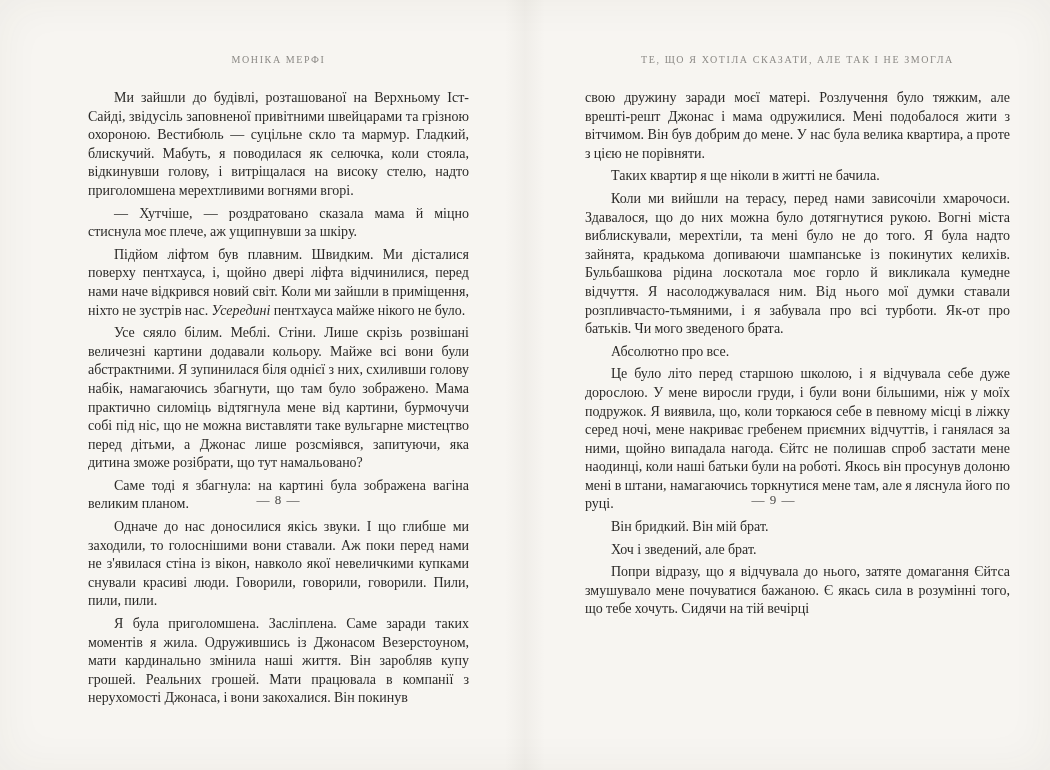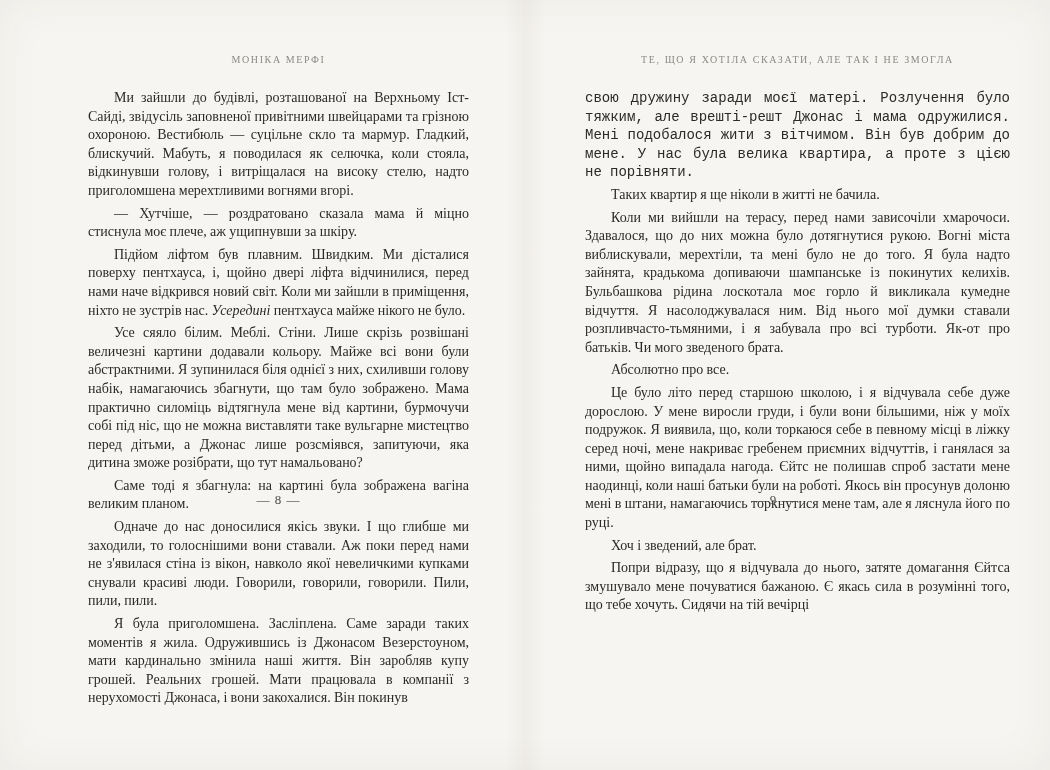--- a/index.html
+++ b/index.html
@@ -48,21 +48,21 @@
     color:var(--ink);
     text-align:justify;
     hyphens:auto;
     -webkit-hyphens:auto;
     word-spacing:-0.2px;
   }
   .para{
     margin:4px;
     text-indent:26px;
   }
-  .para.no-indent{ text-indent:0;font-family:Liberation Mono, monospace; }
+  .para.no-indent{ text-indent:0; }
   .folio{
     position:absolute;
     bottom:44px;
     text-align:center;
     font-size:13px;
     letter-spacing:1px;
     color:var(--folio);
   }
   .page.left .folio{ left:84px; right:52px; }
   .page.right .folio{ left:56px; right:84px; }
@@ -88,18 +88,19 @@
   </div>
 
   <div class="page right">
     <div class="running-header">ТЕ, ЩО Я ХОТІЛА СКАЗАТИ, АЛЕ ТАК І НЕ ЗМОГЛА</div>
     <div class="page-body">
         <p class="para no-indent">свою дружину заради моєї матері. Розлучення було тяжким, але врешті-решт Джонас і мама одружилися. Мені подобалося жити з вітчимом. Він був добрим до мене. У нас була велика квартира, а проте з цією не порівняти.</p>
         <p class="para">Таких квартир я ще ніколи в житті не бачила.</p>
         <p class="para">Коли ми вийшли на терасу, перед нами зависочіли хмарочоси. Здавалося, що до них можна було дотягнутися рукою. Вогні міста виблискували, мерехтіли, та мені було не до того. Я була надто зайнята, крадькома допиваючи шампанське із покинутих келихів. Бульбашкова рідина лоскотала моє горло й викликала кумедне відчуття. Я насолоджувалася ним. Від нього мої думки ставали розпливчасто-тьмяними, і я забувала про всі турботи. Як-от про батьків. Чи мого зведеного брата.</p>
         <p class="para">Абсолютно про все.</p>
         <p class="para">Це було літо перед старшою школою, і я відчувала себе дуже дорослою. У мене виросли груди, і були вони більшими, ніж у моїх подружок. Я виявила, що, коли торкаюся себе в певному місці в ліжку серед ночі, мене накриває гребенем приємних відчуттів, і ганялася за ними, щойно випадала нагода. Єйтс не полишав спроб застати мене наодинці, коли наші батьки були на роботі. Якось він просунув долоню мені в штани, намагаючись торкнутися мене там, але я ляснула його по руці.</p>
+        <p class="para">Він бридкий. Він мій брат.</p>
         <p class="para">Хоч і зведений, але брат.</p>
         <p class="para">Попри відразу, що я відчувала до нього, затяте домагання Єйтса змушувало мене почуватися бажаною. Є якась сила в розумінні того, що тебе хочуть. Сидячи на тій вечірці</p>
       </div>
     <div class="folio">— 9 —</div>
   </div>
 </div>
 
 </body></html>

